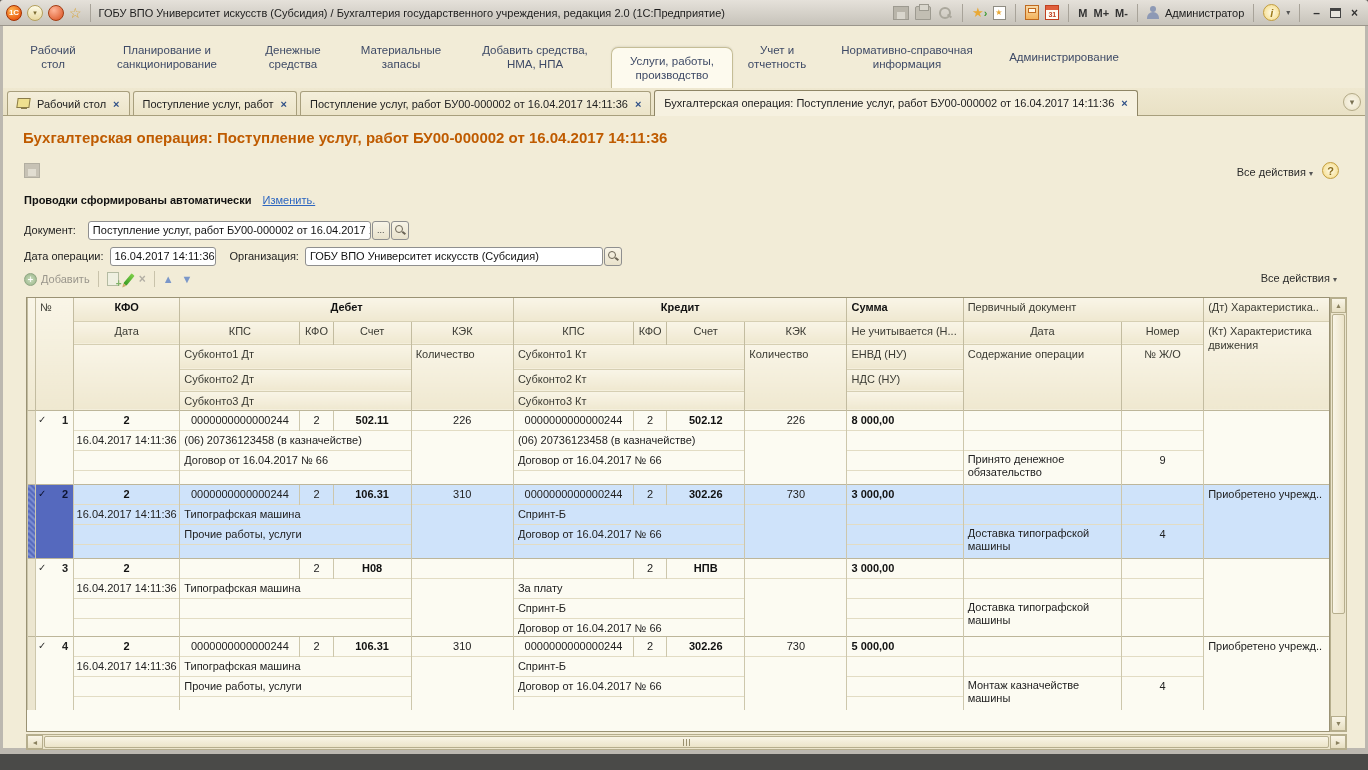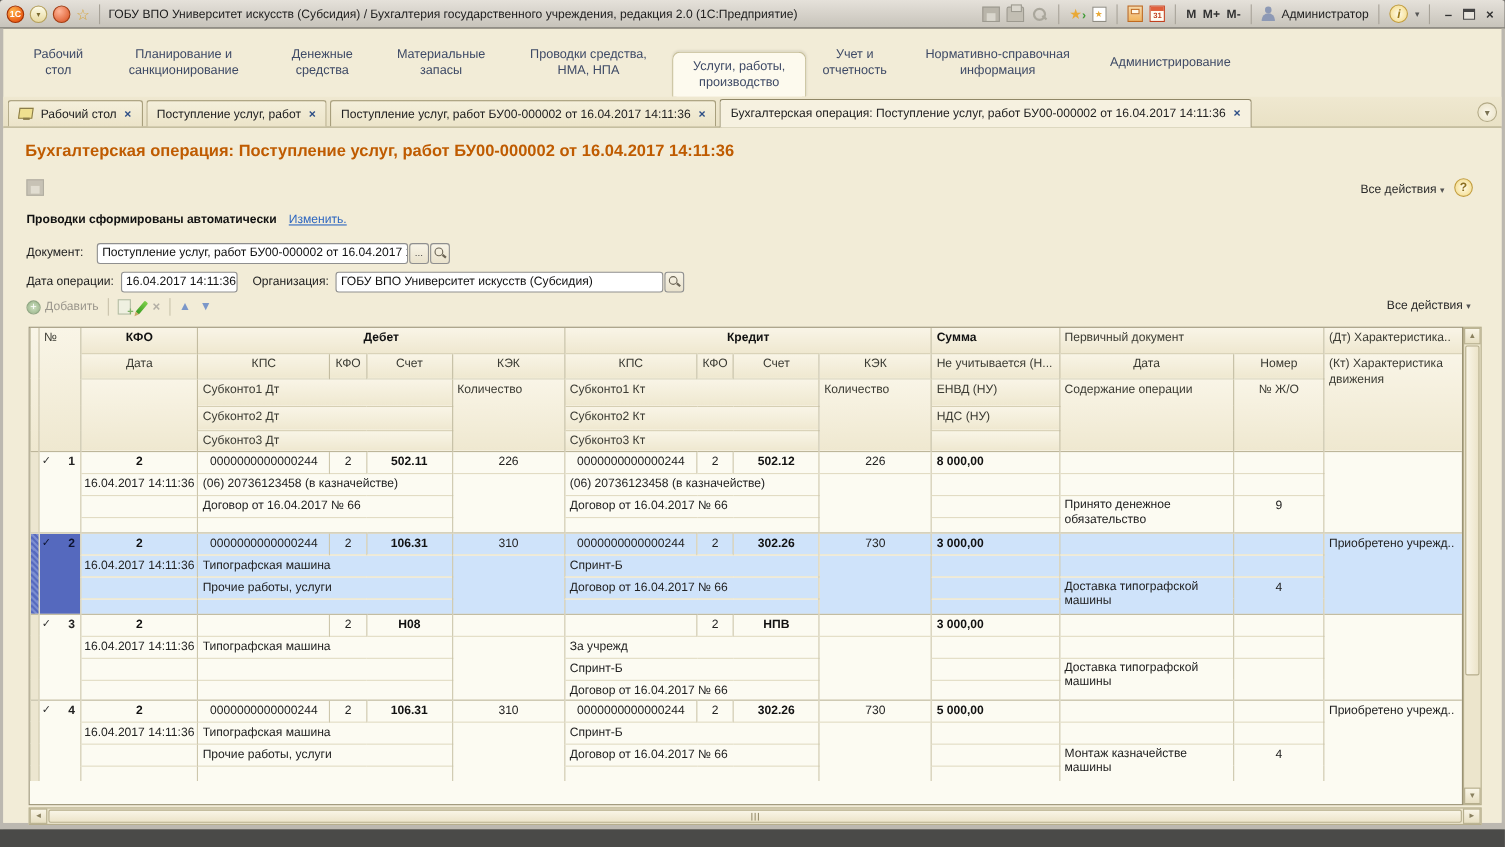--- a/index.html
+++ b/index.html
@@ -179,21 +179,21 @@
   </div>
 </div>
 
 <div class="frame">
 
   <div class="menubar">
     <div class="sec s0">Рабочий стол</div>
     <div class="sec s1">Планирование и санкционирование</div>
     <div class="sec s2">Денежные средства</div>
     <div class="sec s3">Материальные запасы</div>
-    <div class="sec s4">Проводки средства, НМА, НПА</div>
+    <div class="sec s4">Добавить средства, НМА, НПА</div>
     <div class="sec s5 active">Услуги, работы, производство</div>
     <div class="sec s6">Учет и отчетность</div>
     <div class="sec s7">Нормативно-справочная информация</div>
     <div class="sec s8">Администрирование</div>
   </div>
 
   <div class="tabbar">
     <div class="dtab">
       <span class="i-desktop"></span>
       <span>Рабочий стол</span>
@@ -444,21 +444,21 @@
             <td class="cen"></td>
             <td class="b right">3 000,00</td>
             <td></td>
             <td></td>
             <td rowspan="4"></td>
           </tr>
           <tr class="l2">
             <td class="datec">16.04.2017 14:11:36</td>
             <td colspan="3">Типографская машина</td>
             <td rowspan="3"></td>
-            <td colspan="3">За учрежд</td>
+            <td colspan="3">За плату</td>
             <td rowspan="3"></td>
             <td></td>
             <td></td>
             <td></td>
           </tr>
           <tr class="l3">
             <td></td>
             <td colspan="3"></td>
             <td colspan="3">Спринт-Б</td>
             <td></td>

